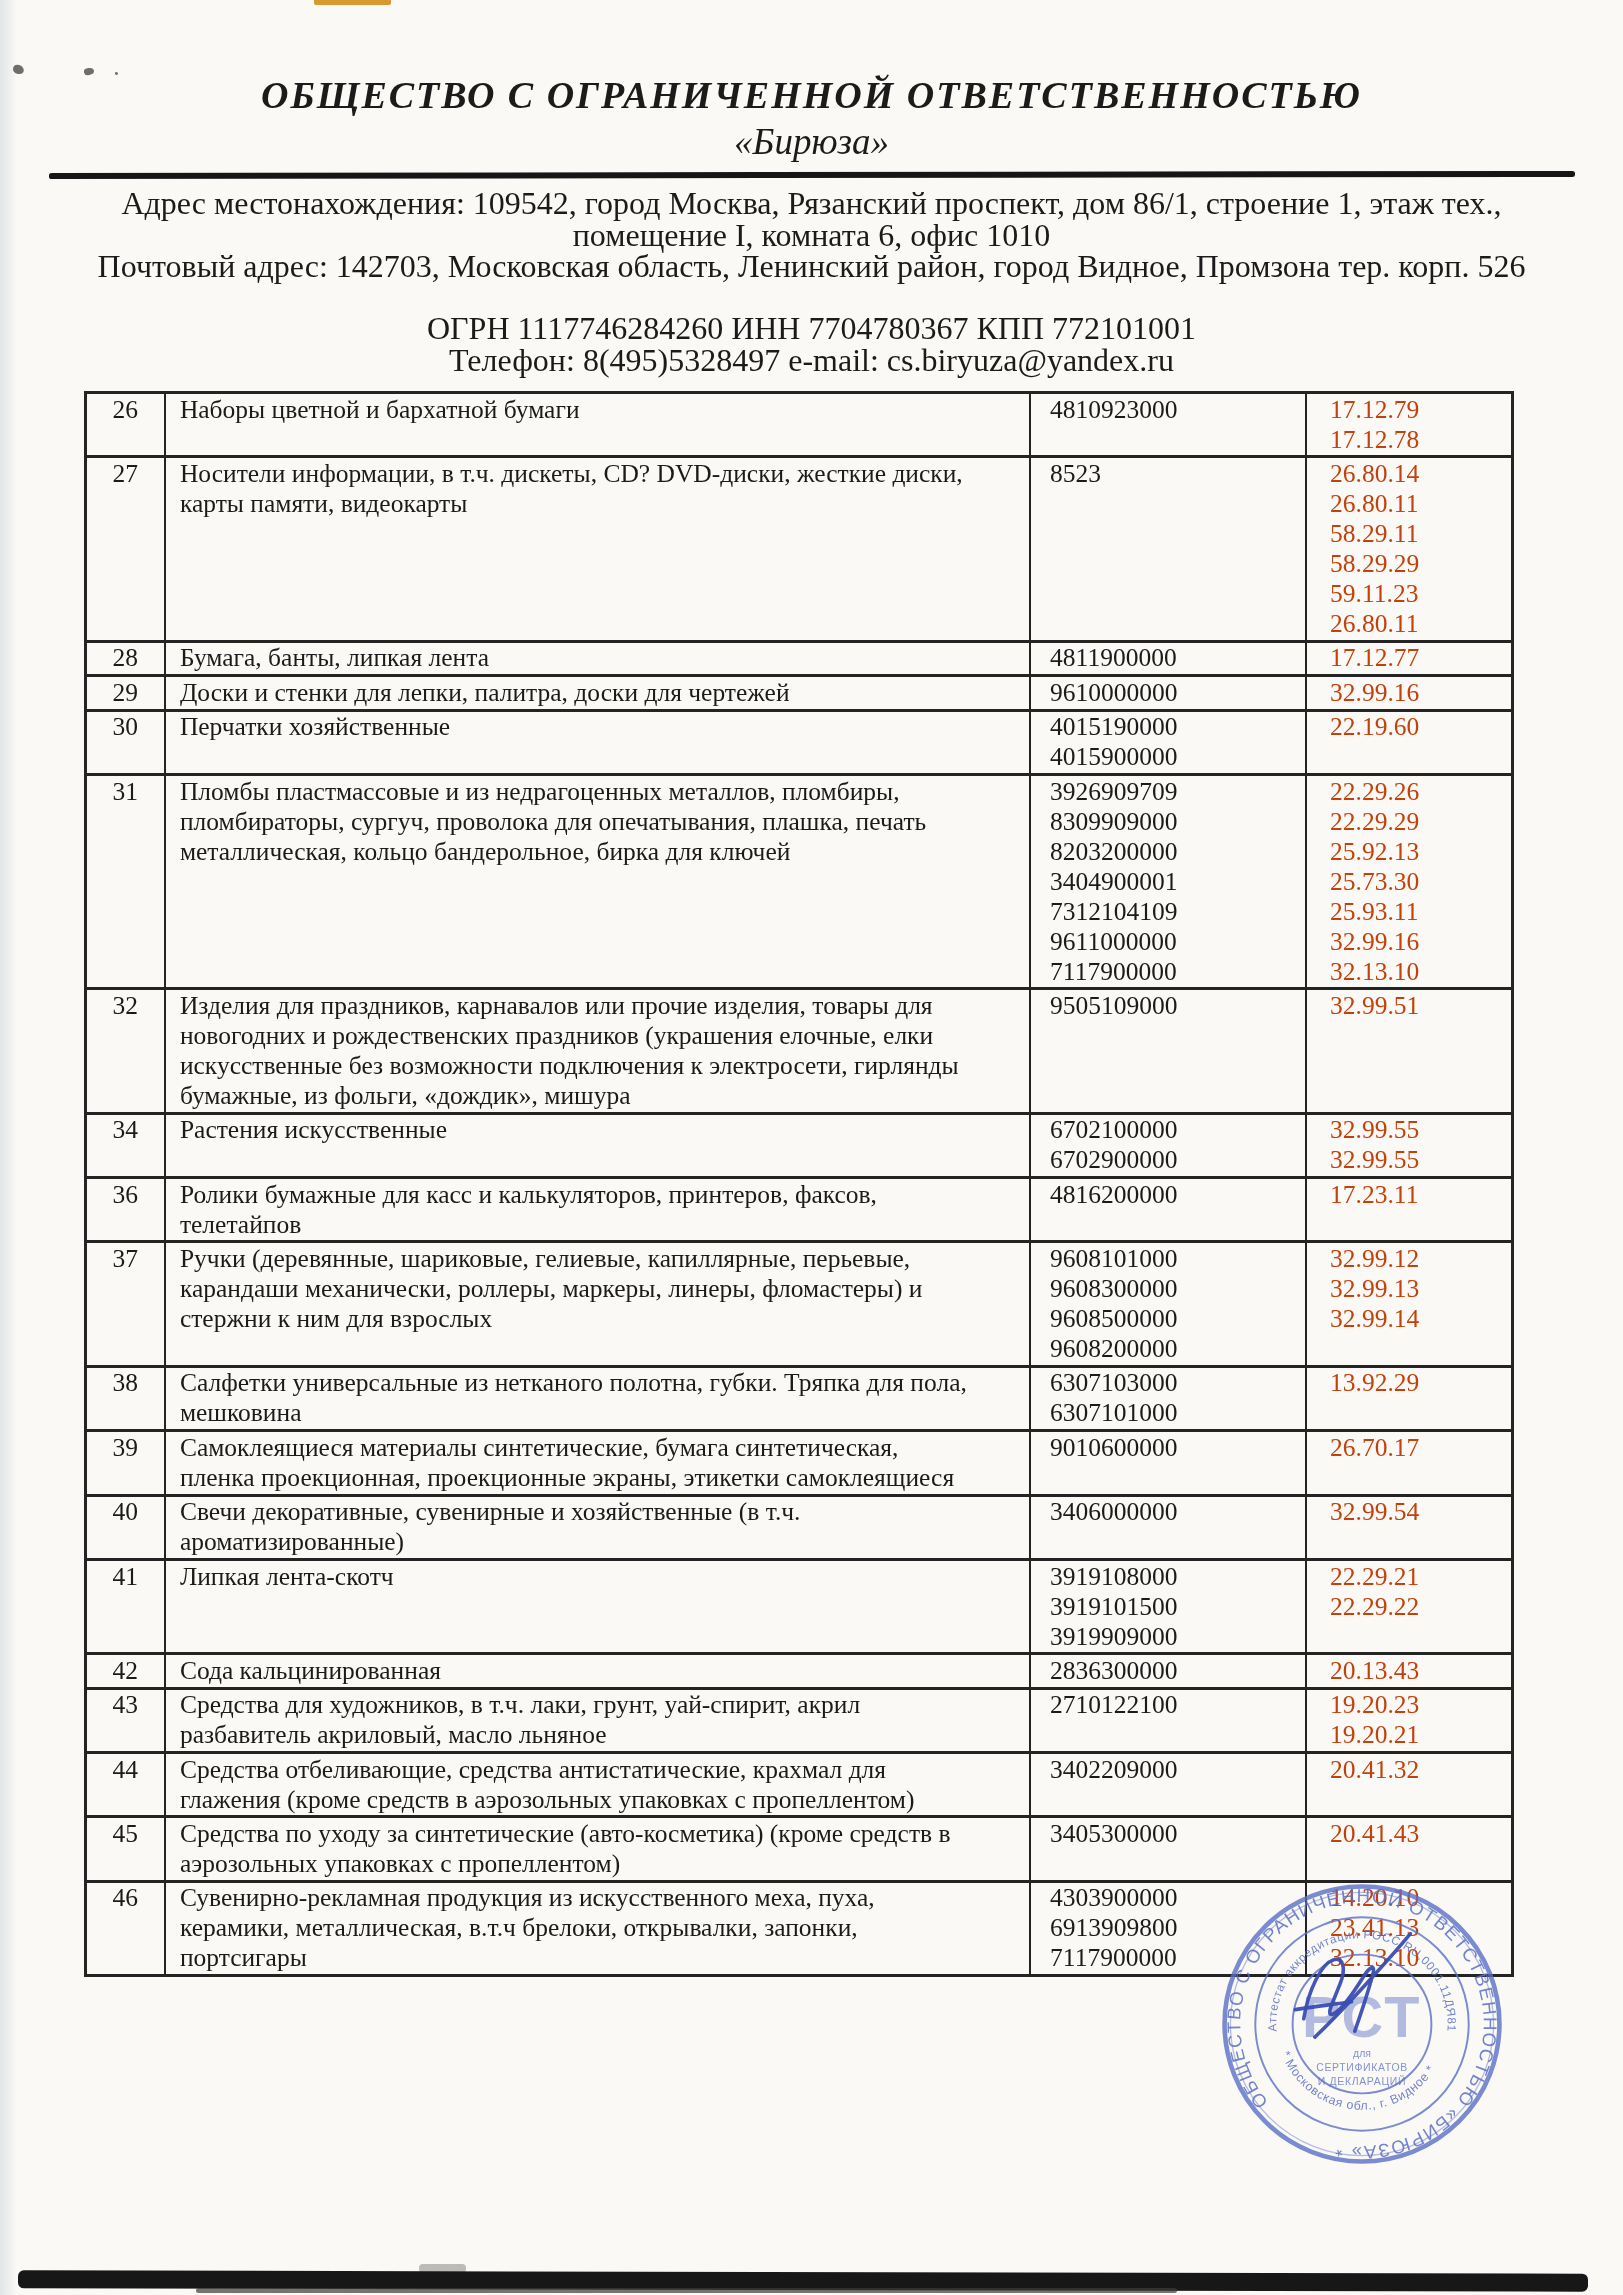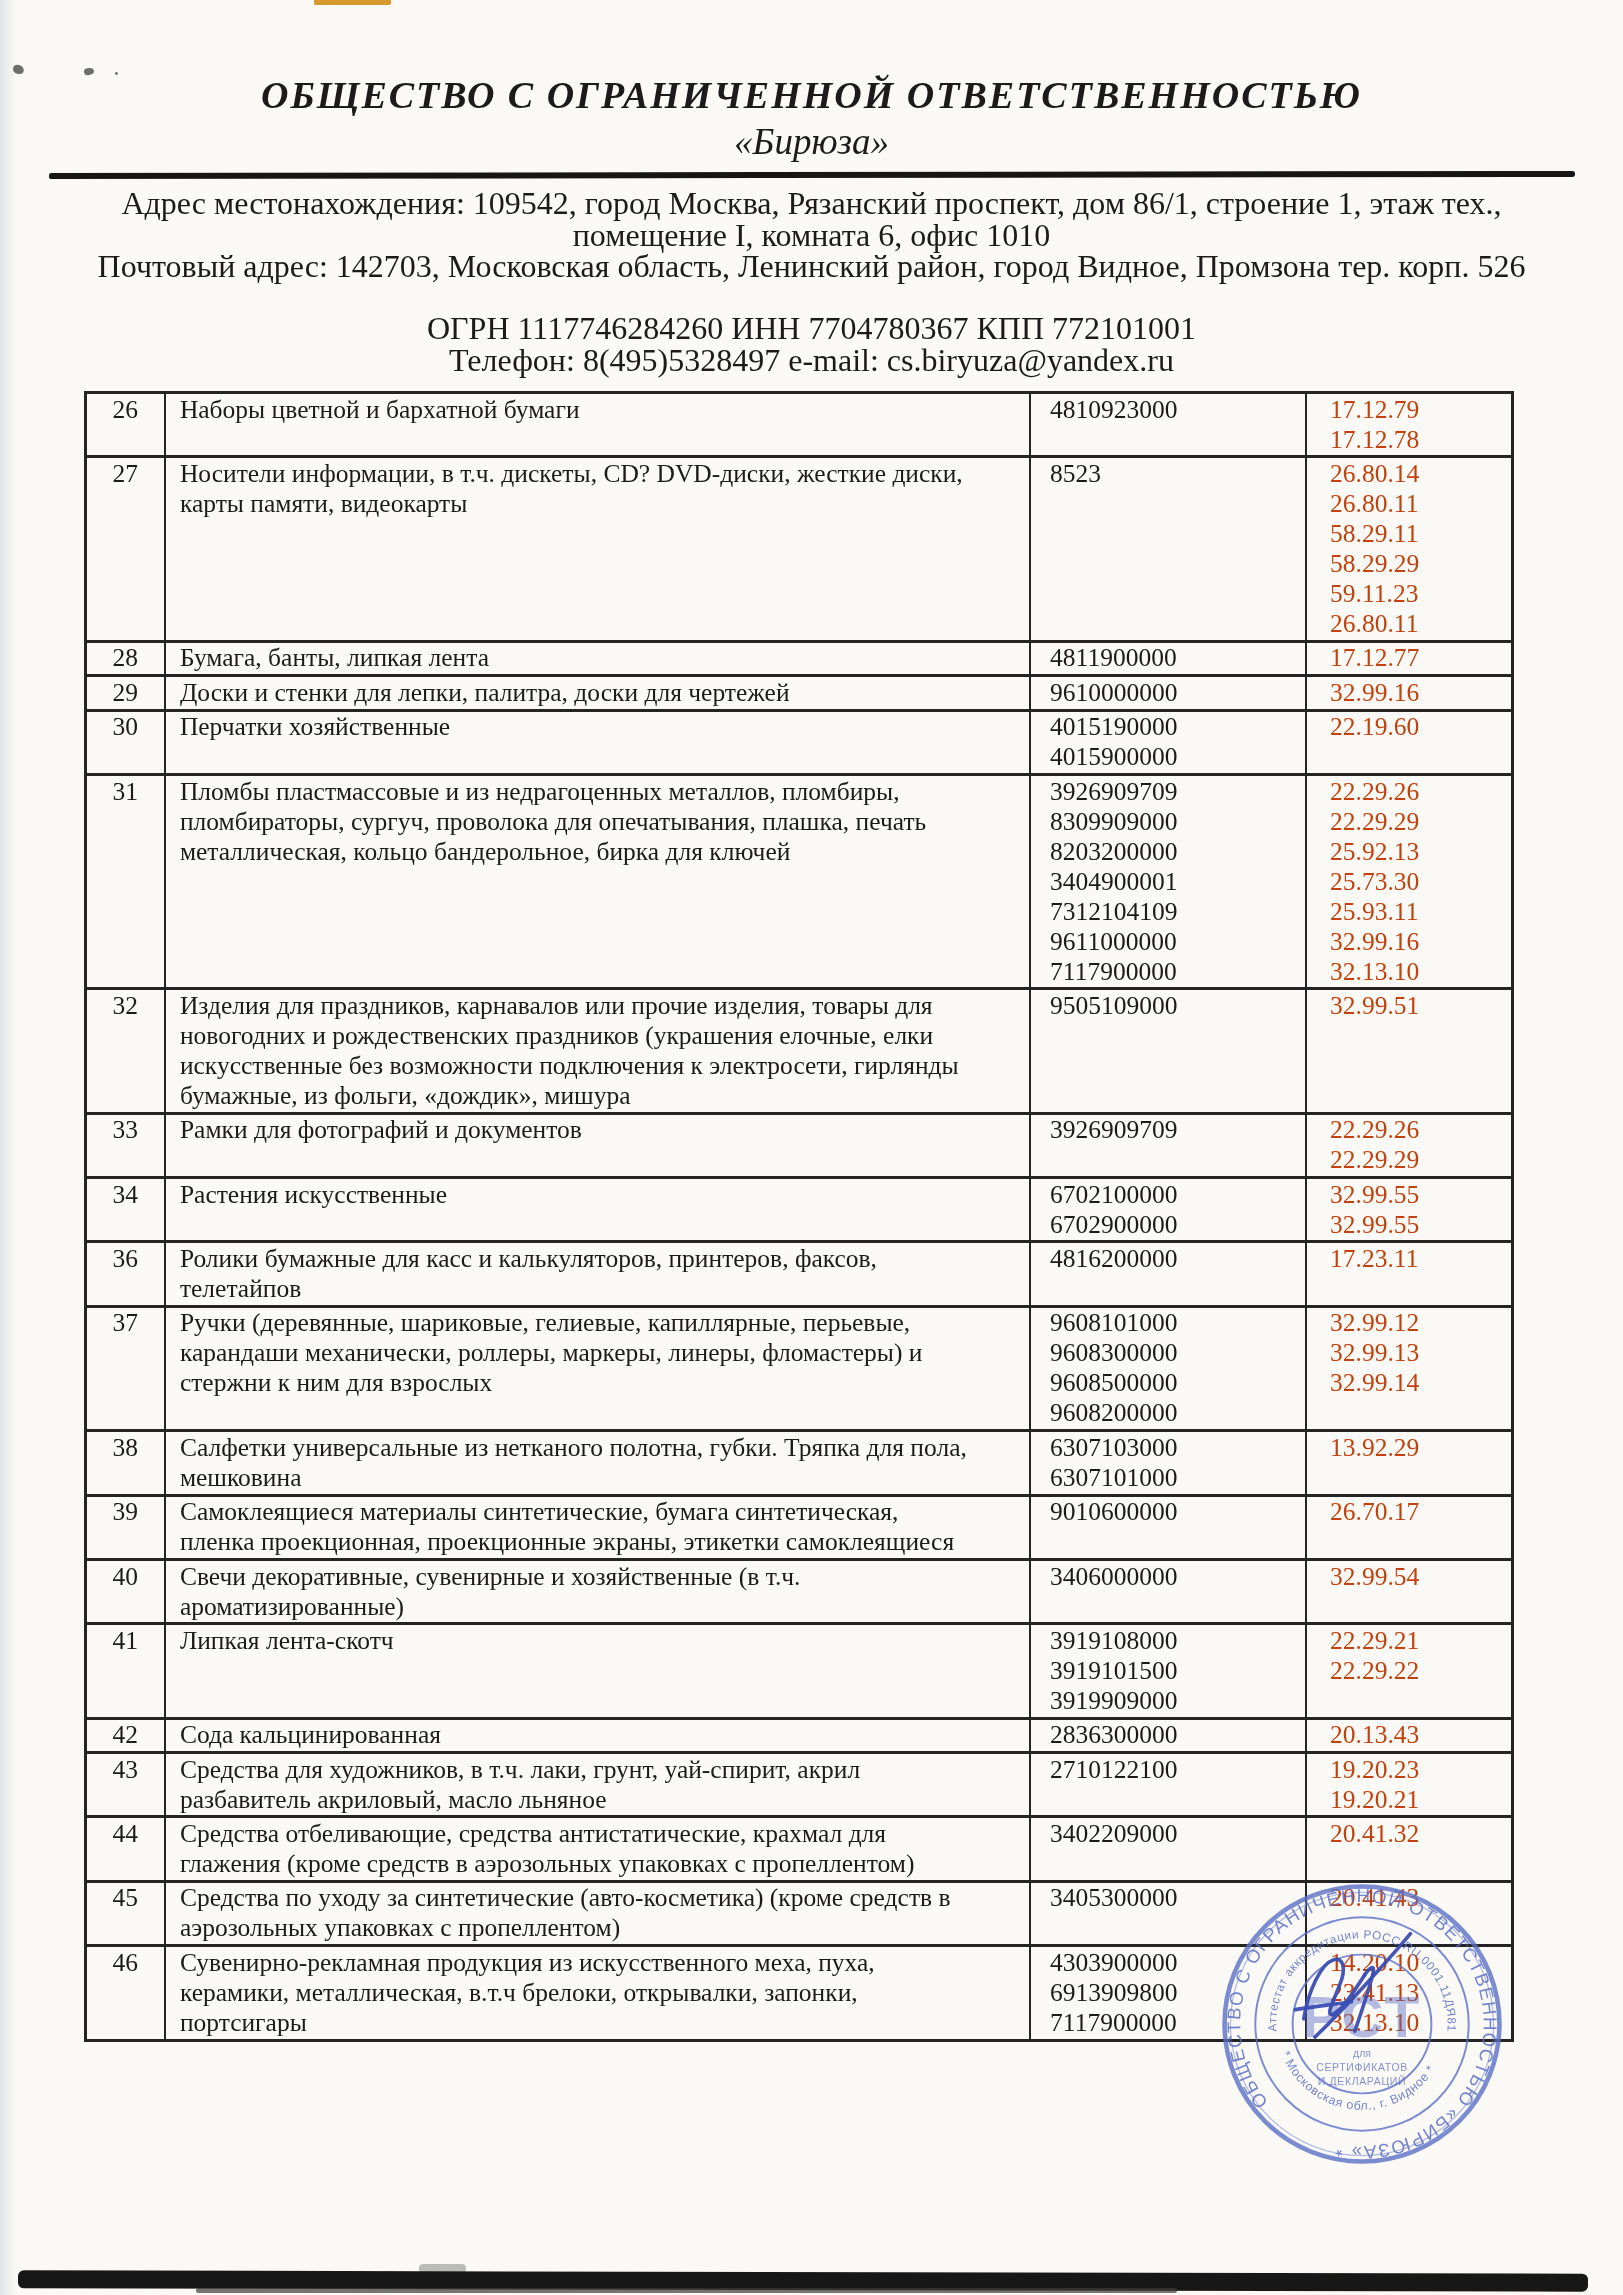--- a/index.html
+++ b/index.html
@@ -220,35 +220,20 @@
             <div class="ln">Изделия для праздников, карнавалов или прочие изделия, товары для</div>
             <div class="ln">новогодних и рождественских праздников (украшения елочные, елки</div>
             <div class="ln">искусственные без возможности подключения к электросети, гирлянды</div>
             <div class="ln">бумажные, из фольги, «дождик», мишура</div>
           </td>
           <td class="c-code">
             <div class="ln">9505109000</div>
           </td>
           <td class="c-okpd">
             <div class="ln">32.99.51</div>
-          </td>
-        </tr>
-        <tr>
-          <td class="c-num">
-            <div class="ln">33</div>
-          </td>
-          <td class="c-desc">
-            <div class="ln">Рамки для фотографий и документов</div>
-          </td>
-          <td class="c-code">
-            <div class="ln">3926909709</div>
-          </td>
-          <td class="c-okpd">
-            <div class="ln">22.29.26</div>
-            <div class="ln">22.29.29</div>
           </td>
         </tr>
         <tr>
           <td class="c-num">
             <div class="ln">34</div>
           </td>
           <td class="c-desc">
             <div class="ln">Растения искусственные</div>
           </td>
           <td class="c-code">

